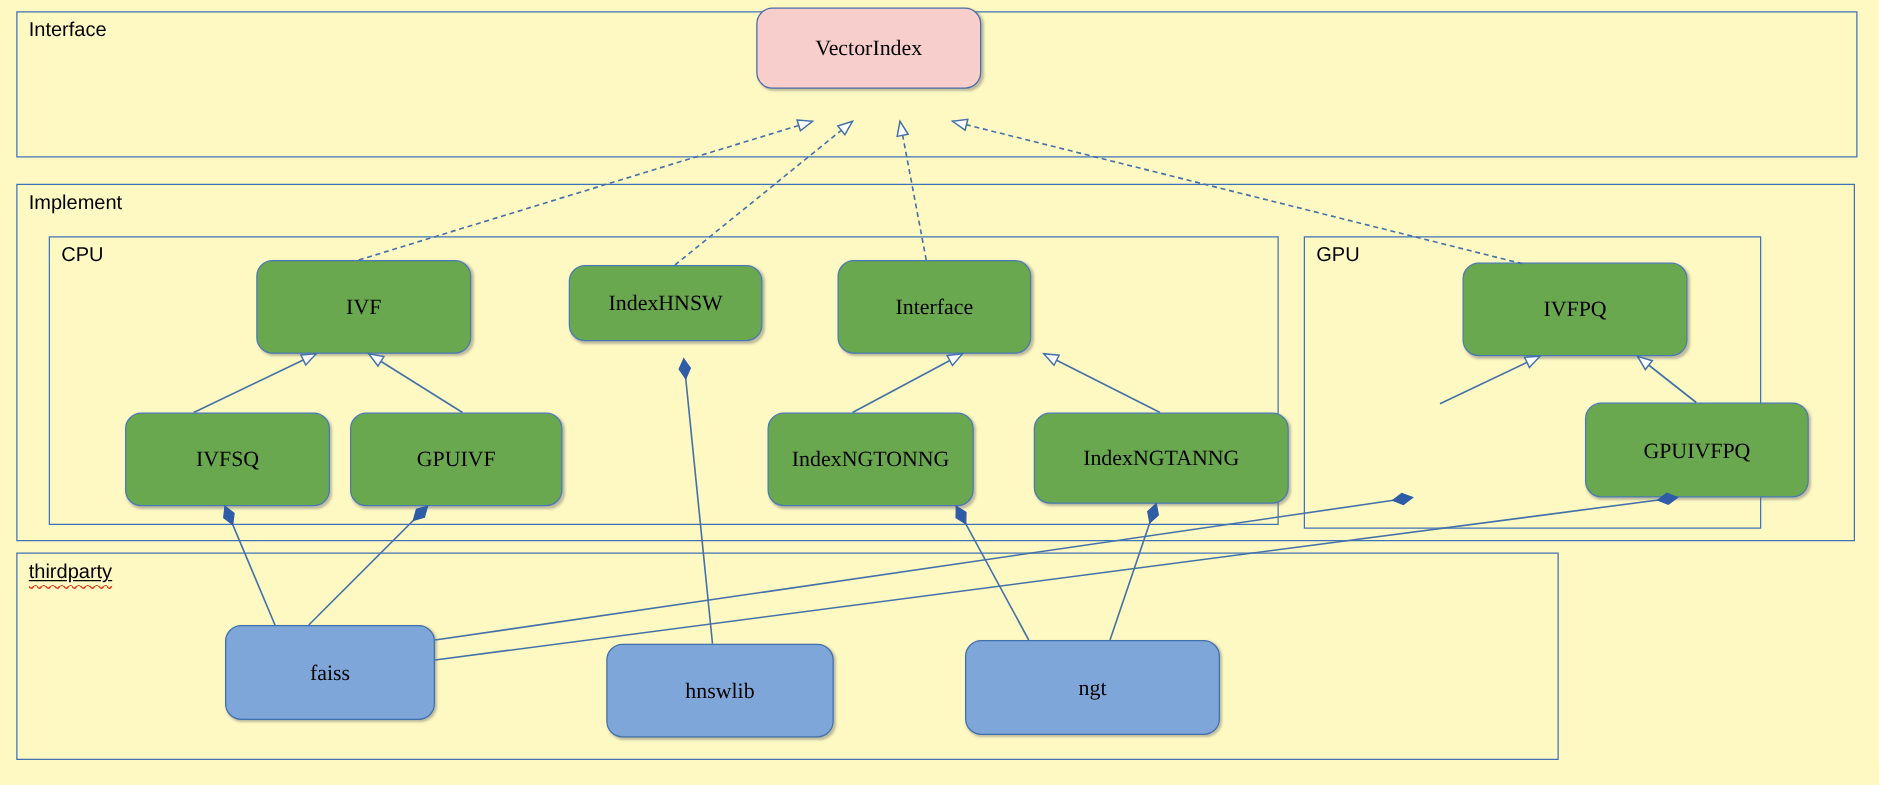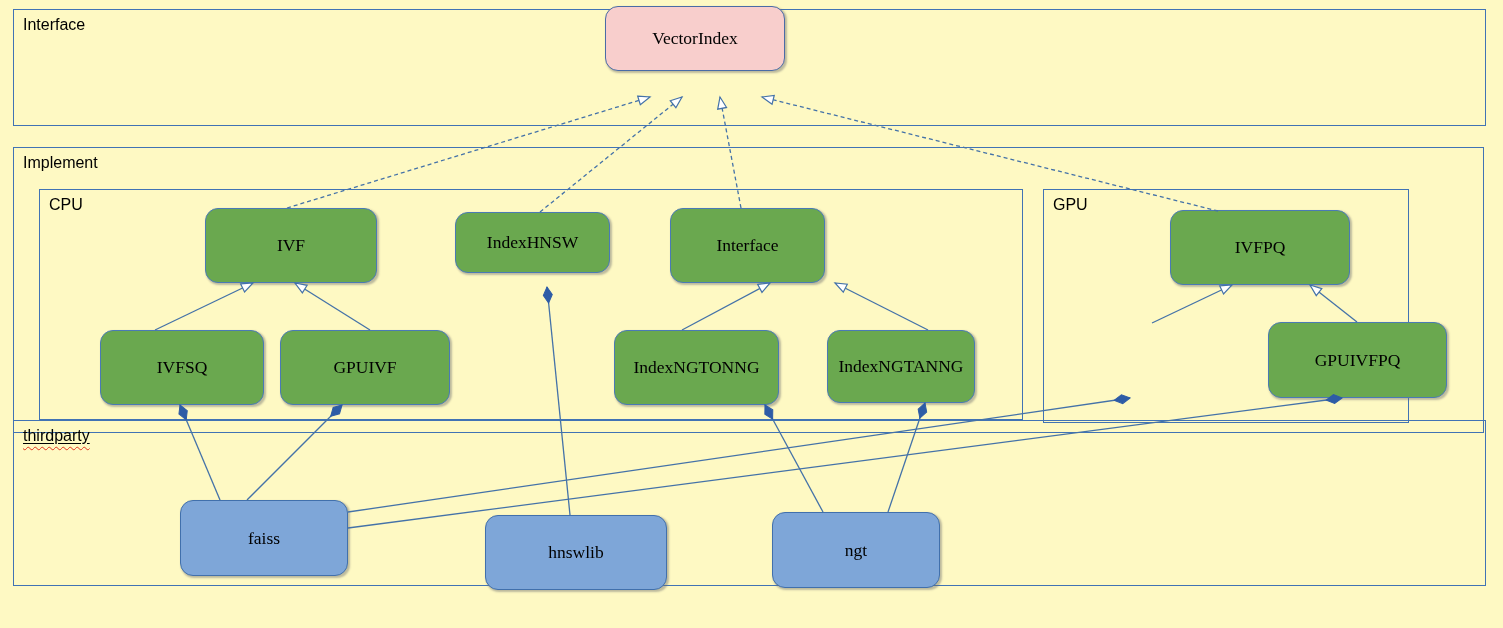--- a/index.html
+++ b/index.html
@@ -48,21 +48,21 @@
   </div>
 
   <div class="container" style="left:39px;top:189px;width:984px;height:231px;">
     <span class="clabel">CPU</span>
   </div>
 
   <div class="container" style="left:1043px;top:189px;width:366px;height:234px;">
     <span class="clabel">GPU</span>
   </div>
 
-  <div class="container" style="left:13px;top:420px;width:1473px;height:166px;padding-left:16px;">
+  <div class="container" style="left:13px;top:442px;width:1234px;height:166px;padding-left:16px;">
     <span class="clabel u"><span class="wavy">thirdparty</span></span>
   </div>
 
   <div class="node iface" style="left:605px;top:6px;width:180px;height:65px;">
     <span>VectorIndex</span>
   </div>
 
   <div class="node impl" style="left:185px;top:208px;width:172px;height:75px;margin-left:20px;">
     <span>IVF</span>
   </div>
@@ -80,42 +80,42 @@
   </div>
 
   <div class="node impl" style="left:280px;top:330px;width:170px;height:75px;">
     <span>GPUIVF</span>
   </div>
 
   <div class="node impl" style="left:614px;top:330px;width:165px;height:75px;">
     <span>IndexNGTONNG</span>
   </div>
 
-  <div class="node impl" style="left:827px;top:330px;width:148px;height:73px;">
+  <div class="node impl" style="left:827px;top:330px;width:204px;height:73px;">
     <span>IndexNGTANNG</span>
   </div>
 
   <div class="node impl" style="left:1170px;top:210px;width:180px;height:75px;">
     <span>IVFPQ</span>
   </div>
 
 
   <div class="node impl" style="left:1268px;top:322px;width:179px;height:76px;text-align:right;">
     <span>GPUIVFPQ</span>
   </div>
 
   <div class="node third" style="left:485px;top:515px;width:182px;height:75px;">
     <span>hnswlib</span>
   </div>
 
   <div class="node third" style="left:180px;top:500px;width:168px;height:76px;">
     <span>faiss</span>
   </div>
 
-  <div class="node third" style="left:772px;top:512px;width:168px;height:76px;">
+  <div class="node third" style="left:772px;top:512px;width:204px;height:76px;">
     <span>ngt</span>
   </div>
 
   <svg class="edges" width="1503" height="628" viewBox="0 0 1503 628">
     <defs>
       <marker id="tri" markerUnits="userSpaceOnUse" markerWidth="16" markerHeight="14" refX="13" refY="6" orient="auto">
         <path d="M1.5,1.5 L13,6 L1.5,10.5 Z" style="fill:#ffffff;stroke:var(--line,#4472a8);stroke-width:1.2"></path>
       </marker>
       <marker id="dia" markerUnits="userSpaceOnUse" markerWidth="20" markerHeight="12" refX="1.5" refY="5.5" orient="auto">
         <path d="M1.5,5.5 L9.5,1 L17.5,5.5 L9.5,10 Z" style="fill:var(--diamond,#2e5ca6);stroke:var(--diamond,#2e5ca6)"></path>

